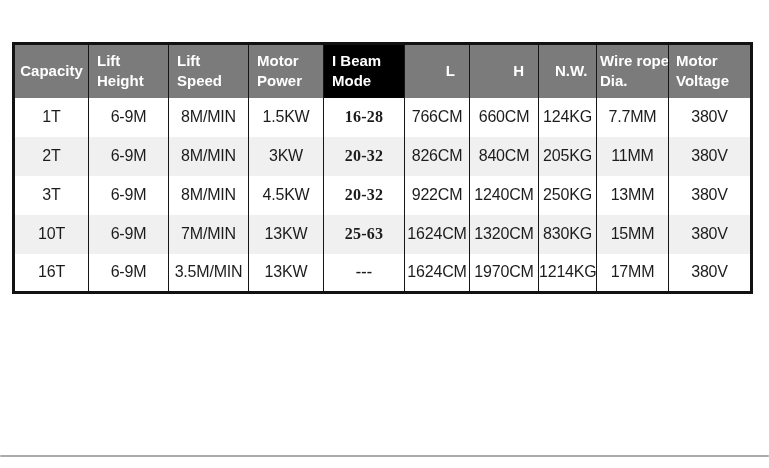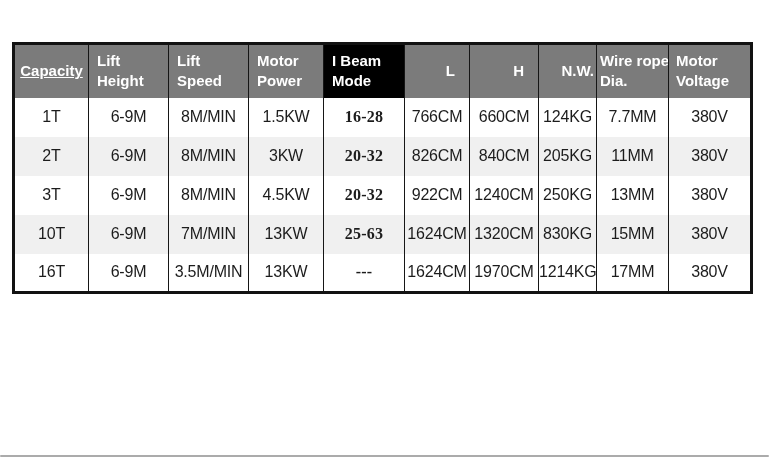--- a/index.html
+++ b/index.html
@@ -31,25 +31,25 @@
     background: #7b7b7b;
     color: #ffffff;
     font-weight: bold;
     font-size: 15px;
     line-height: 1.35;
     height: 54px;
     vertical-align: middle;
     text-align: left;
     padding: 2px 2px 2px 8px;
   }
-  thead th:nth-child(1) { text-align: center; padding-left: 2px; text-decoration: underline; }
+  thead th:nth-child(1) { text-align: center; padding-left: 2px; }
   thead th:nth-child(5) { background: #000000; }
   thead th:nth-child(6),
   thead th:nth-child(7) { text-align: right; padding-right: 14px; }
-  thead th:nth-child(8) { text-align: right; padding-left: 2px; }
+  thead th:nth-child(8) { text-align: left; padding-left: 16px; }
   thead th:nth-child(9) { padding-left: 3px; }
   thead th:nth-child(10){ padding-left: 7px; }
   tbody td {
     height: 39px;
     font-size: 16px;
     letter-spacing: -0.2px;
     color: #1c1c1c;
     text-align: center;
     vertical-align: middle;
     background: #ffffff;

